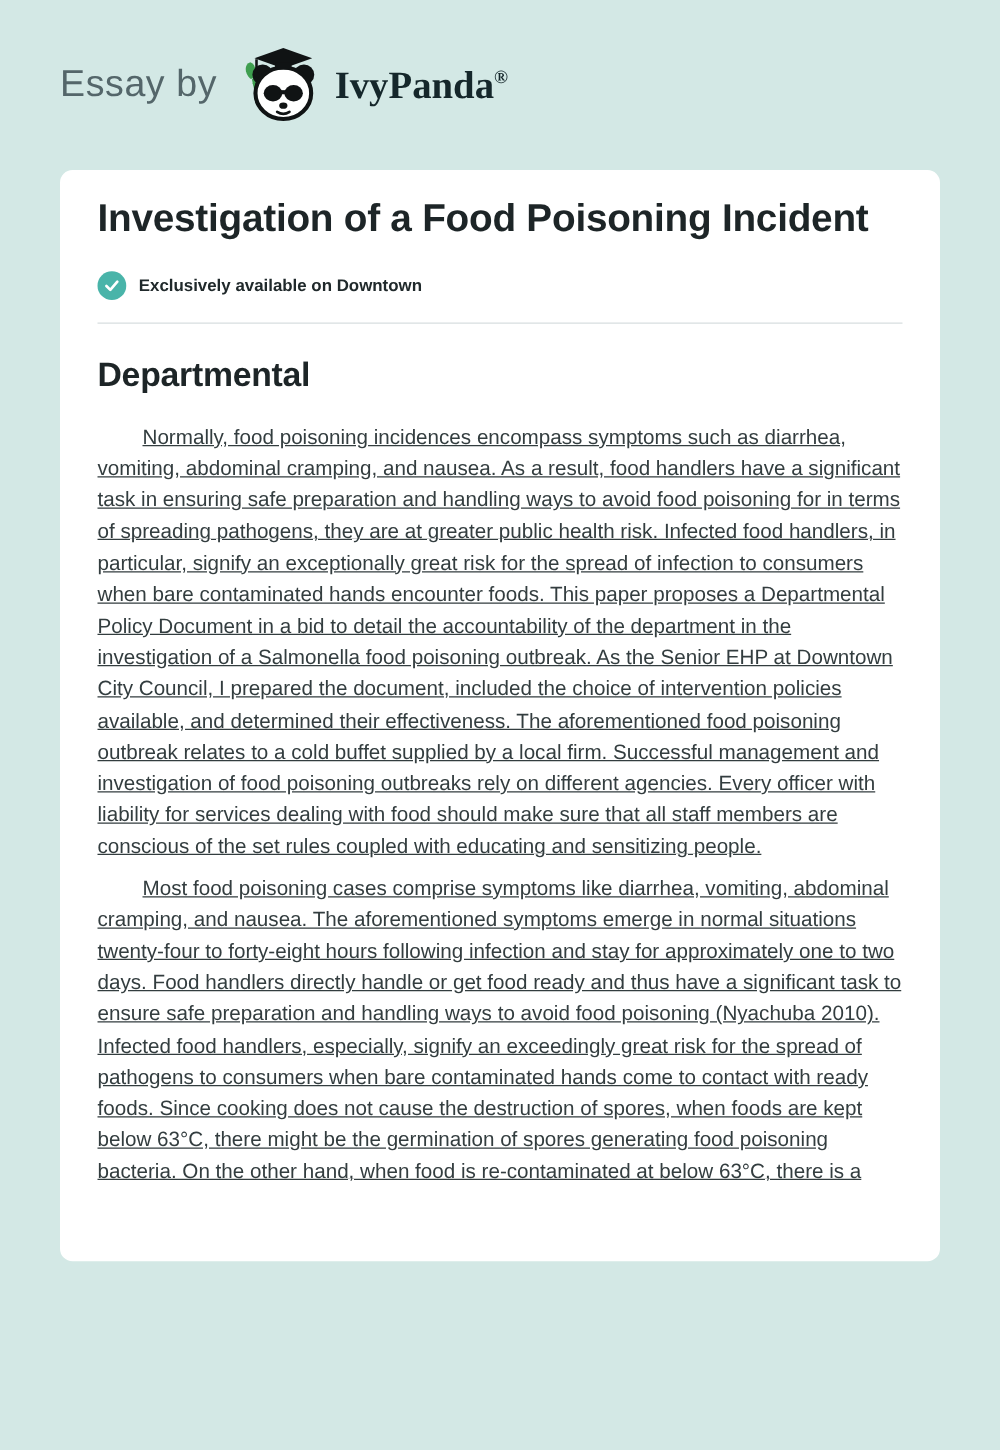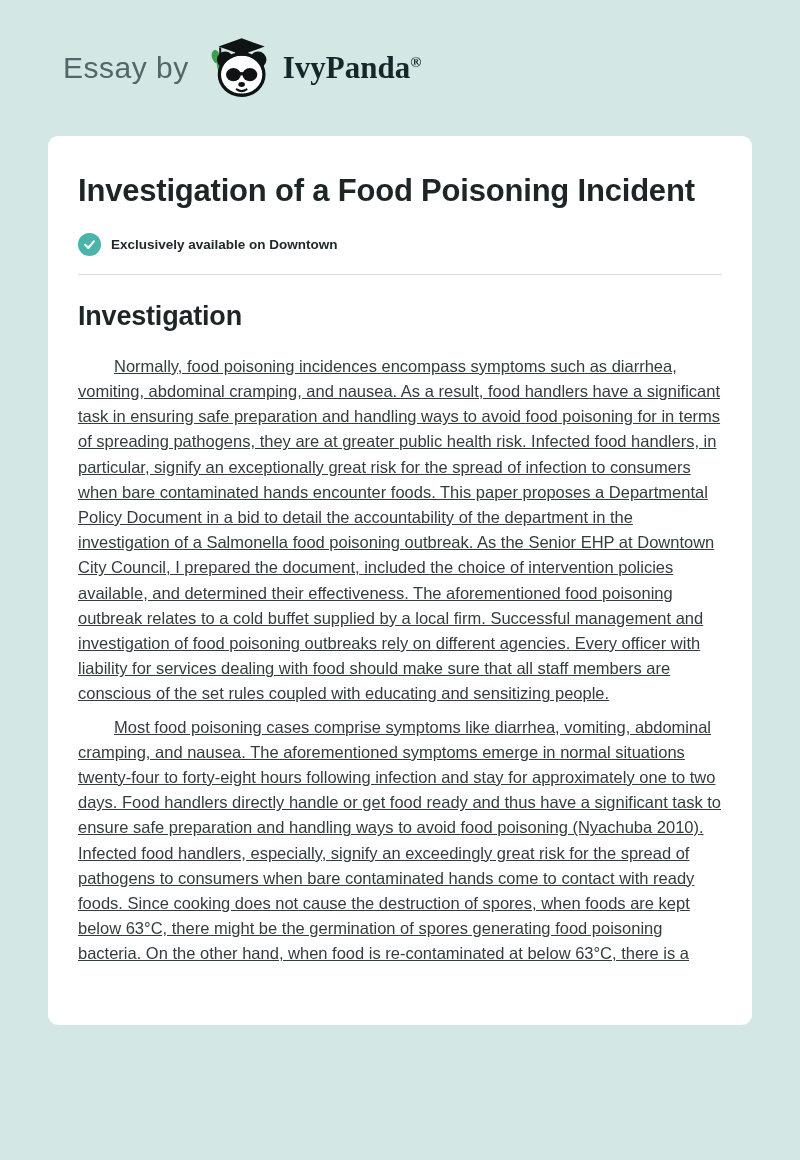--- a/index.html
+++ b/index.html
@@ -9,21 +9,21 @@
     font-family: "Liberation Sans", sans-serif;
   }
   body {
     height: 1160px;
     overflow: hidden;
   }
   .header {
     height: 136px;
     display: flex;
     align-items: center;
-    padding-left: 63px;
+    padding-left: 48px;
   }
   .essay-by {
     font-size: 30px;
     color: #54666a;
     letter-spacing: 0.5px;
     margin-right: 18px;
   }
   .brand {
     display: flex;
     align-items: center;
@@ -48,21 +48,21 @@
     font-size: 15px;
     color: #15272b;
     vertical-align: super;
     line-height: 1;
   }
   .card {
     width: 704px;
     margin: 0 auto;
     background: #ffffff;
     border-radius: 10px;
-    padding: 34px 30px 50px 30px;
+    padding: 18px 30px 50px 30px;
   }
   .doc-title {
     font-size: 31px;
     font-weight: 700;
     color: #1d2527;
     line-height: 1.38;
     letter-spacing: -0.2px;
     margin-bottom: 20px;
   }
   .badge-row {
@@ -151,17 +151,17 @@
     <span class="badge-check">
       <svg viewBox="0 0 24 24" width="15" height="15" xmlns="http://www.w3.org/2000/svg">
         <path d="M5 12.5 L10 17.5 L19 7" stroke="#ffffff" stroke-width="3.4" fill="none" stroke-linecap="round" stroke-linejoin="round"></path>
       </svg>
     </span>
     <span class="badge-text">Exclusively available on Downtown</span>
   </div>
 
   <hr class="divider">
 
-  <h2 class="section-heading">Investigation</h2>
+  <h2 class="section-heading">Departmental</h2>
   <p class="body-para">Normally, food poisoning incidences encompass symptoms such as diarrhea, vomiting, abdominal cramping, and nausea. As a result, food handlers have a significant task in ensuring safe preparation and handling ways to avoid food poisoning for in terms of spreading pathogens, they are at greater public health risk. Infected food handlers, in particular, signify an exceptionally great risk for the spread of infection to consumers when bare contaminated hands encounter foods. This paper proposes a Departmental Policy Document in a bid to detail the accountability of the department in the investigation of a Salmonella food poisoning outbreak. As the Senior EHP at Downtown City Council, I prepared the document, included the choice of intervention policies available, and determined their effectiveness. The aforementioned food poisoning outbreak relates to a cold buffet supplied by a local firm. Successful management and investigation of food poisoning outbreaks rely on different agencies. Every officer with liability for services dealing with food should make sure that all staff members are conscious of the set rules coupled with educating and sensitizing people.</p>
 
   <p class="body-para">Most food poisoning cases comprise symptoms like diarrhea, vomiting, abdominal cramping, and nausea. The aforementioned symptoms emerge in normal situations twenty-four to forty-eight hours following infection and stay for approximately one to two days. Food handlers directly handle or get food ready and thus have a significant task to ensure safe preparation and handling ways to avoid food poisoning (Nyachuba 2010). Infected food handlers, especially, signify an exceedingly great risk for the spread of pathogens to consumers when bare contaminated hands come to contact with ready foods. Since cooking does not cause the destruction of spores, when foods are kept below 63°C, there might be the germination of spores generating food poisoning bacteria. On the other hand, when food is re-contaminated at below 63°C, there is a</p>
 </div>
 
 </body></html>

